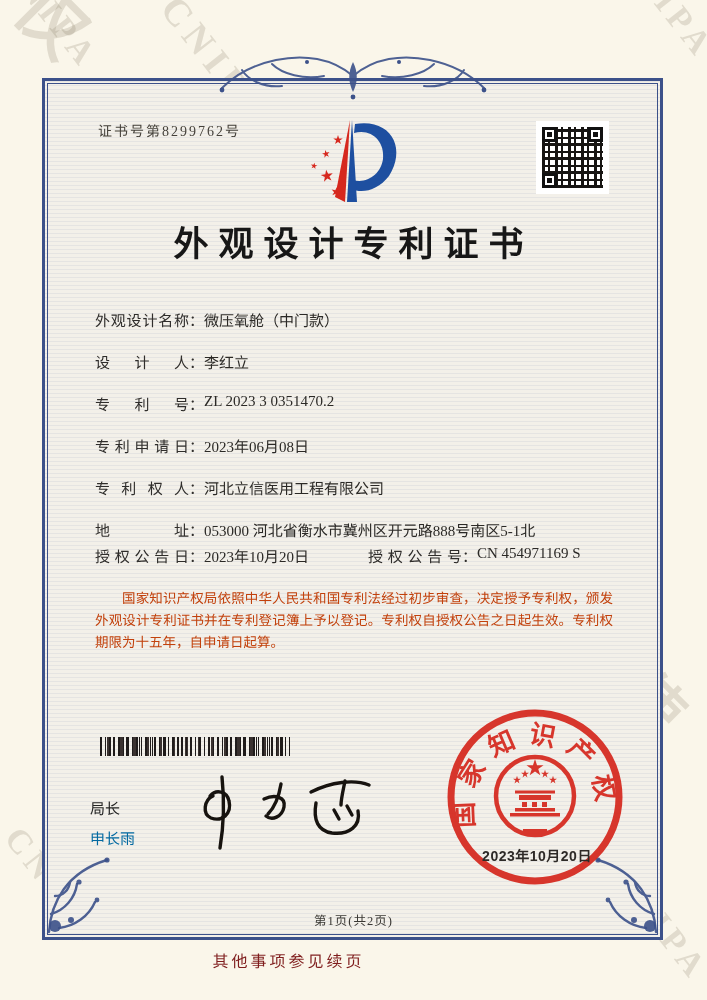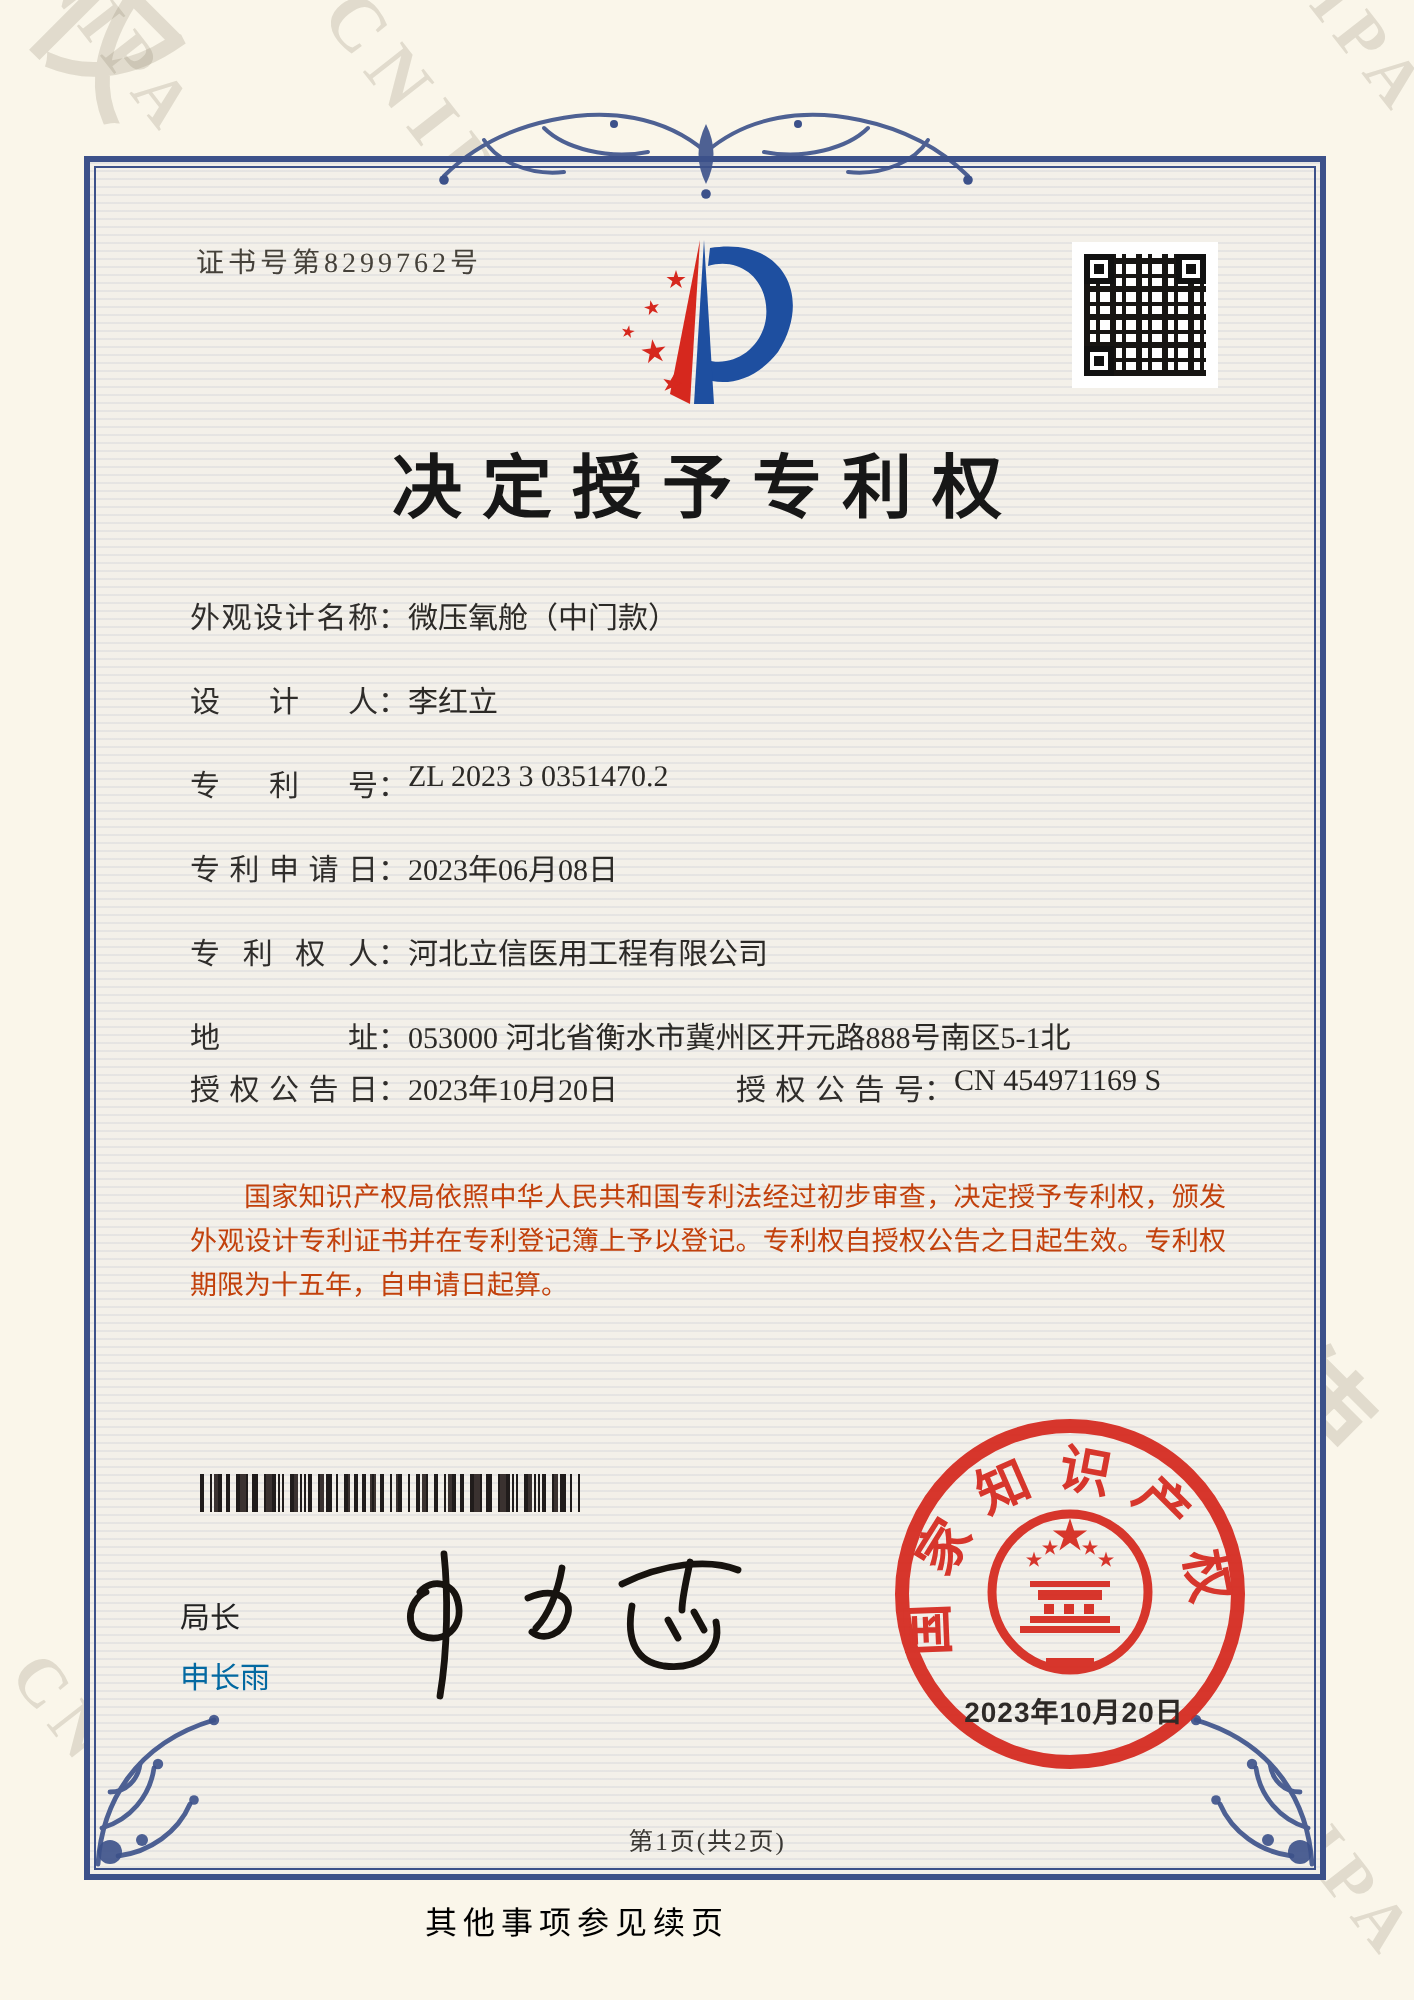--- a/index.html
+++ b/index.html
@@ -38,21 +38,21 @@
       repeating-linear-gradient(0deg,#171513 0 3px,rgba(255,255,255,0.55) 3px 7px,#171513 7px 9px,rgba(255,255,255,0.55) 9px 14px);
   }
   .fp{position:absolute;width:15px;height:15px;border:3px solid #111;background:#fff;box-sizing:border-box;}
   .fp::after{content:"";position:absolute;inset:2px;background:#111;}
   .fp.tl{left:0;top:0}.fp.tr{right:0;top:0}.fp.bl{left:0;bottom:0}
   .title{
     position:absolute;left:0;top:215px;width:707px;z-index:3;text-align:center;
     font-size:35px;font-weight:bold;letter-spacing:10px;color:#171717;
   }
   .fields{position:absolute;left:95px;top:297px;width:520px;z-index:3;}
-  .frow{position:absolute;left:0;height:22px;font-size:15px;white-space:nowrap;}
+  .frow{position:absolute;left:0;height:22px;font-size:15px;white-space:nowrap;margin-top:12px;}
   .flabel{
     display:inline-block;width:94px;text-align:justify;text-align-last:justify;
     vertical-align:top;color:#2f2d2b;
   }
   .fcolon{display:inline-block;vertical-align:top;}
   .fvalue{display:inline-block;vertical-align:top;color:#2b2926;}
   .fgroup2{position:absolute;left:273px;top:0;white-space:nowrap;}
   .paras{position:absolute;left:95px;top:588px;width:518px;z-index:3;
     font-size:13.5px;line-height:22px;color:#c2410c;text-align:justify;}
   .paras p{margin:0 0 9px 0;text-indent:2em;}
@@ -69,21 +69,21 @@
     font-size:14px;font-weight:bold;color:#2e2a27;letter-spacing:0.5px;
   }
   .sig-title{position:absolute;left:90px;top:797px;z-index:3;
     font-family:"Liberation Sans","DejaVu Sans",sans-serif;font-size:15px;color:#222;}
   .sig-name{position:absolute;left:90px;top:827px;z-index:3;
     font-family:"Liberation Sans","DejaVu Sans",sans-serif;font-size:15px;color:#0369a1;}
   .signature{position:absolute;left:195px;top:772px;z-index:3;}
   .page-num{position:absolute;left:0;top:910px;width:707px;z-index:3;text-align:center;
     font-size:12.5px;color:#3a3834;letter-spacing:1px;}
   .foot-note{position:absolute;left:0;top:948px;width:577px;z-index:3;text-align:center;
-    font-size:16px;color:#000000;letter-spacing:3px;}
+    font-size:16px;color:#7f1d1d;letter-spacing:3px;}
   svg{display:block;}
 </style>
 </head>
 <body>
 
 <div id="wm">
     <span class="wm" style="left: -18px; top: -6px; font-size: 34px; transform: rotate(52deg); letter-spacing: 6px;">CNIPA</span>
     <span class="wm" style="left: 140px; top: 42px; font-size: 38px; transform: rotate(52deg); letter-spacing: 7px;">CNIPA</span>
     <span class="wm" style="left: 598px; top: -16px; font-size: 34px; transform: rotate(52deg); letter-spacing: 6px;">CNIPA</span>
     <span class="wm" style="left: 536px; top: 272px; font-size: 36px; transform: rotate(52deg); letter-spacing: 6px;">CNIPA</span>
@@ -175,21 +175,21 @@
 </svg>
 
 <div class="qr">
   <div class="qr-inner">
     <div class="fp tl"></div>
     <div class="fp tr"></div>
     <div class="fp bl"></div>
   </div>
 </div>
 
-<div class="title">决定授予专利权</div>
+<div class="title">外观设计专利证书</div>
 
 <div class="fields">
   <div class="frow" style="top:0">
     <span class="flabel">外观设计名称</span><span class="fcolon">：</span><span class="fvalue">微压氧舱（中门款）</span>
   </div>
   <div class="frow" style="top:42px">
     <span class="flabel">设计人</span><span class="fcolon">：</span><span class="fvalue">李红立</span>
   </div>
   <div class="frow" style="top:84px">
     <span class="flabel">专利号</span><span class="fcolon">：</span><span class="fvalue">ZL 2023 3 0351470.2</span>

